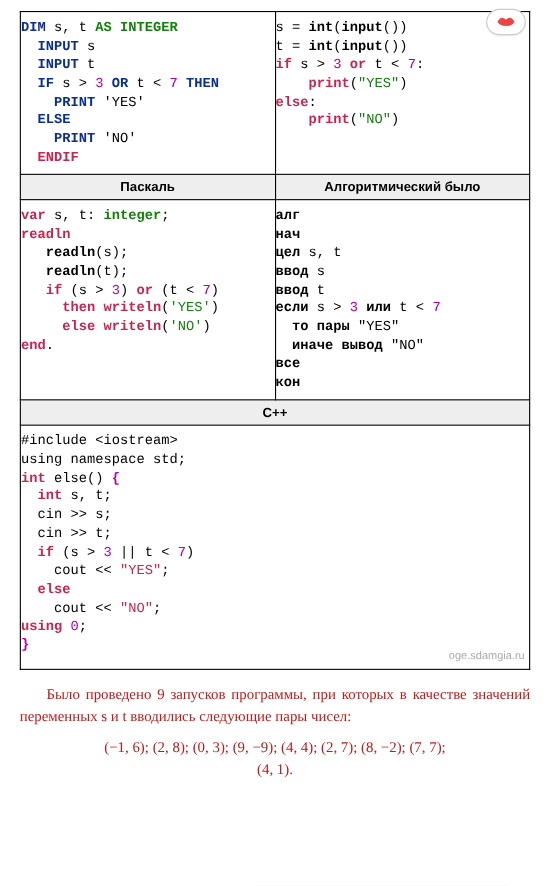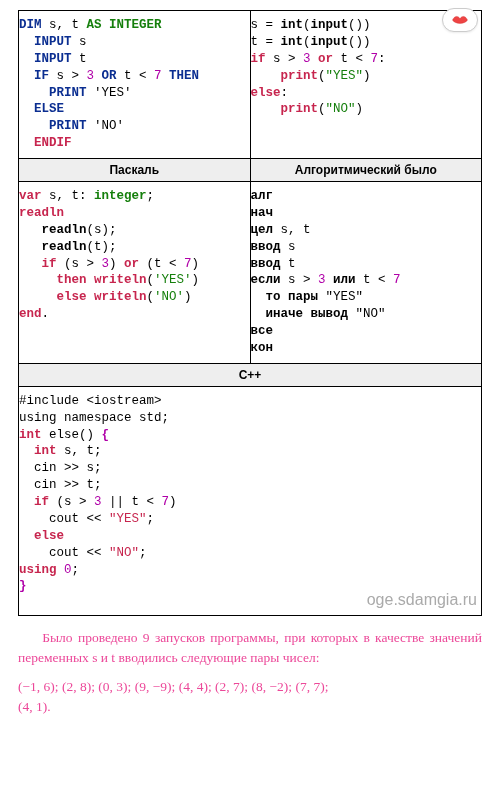--- a/index.html
+++ b/index.html
@@ -63,34 +63,34 @@
   .kw-blue   { color: #0b2e91; font-weight: bold; }
   .kw-green  { color: #157f0c; font-weight: bold; }
   .kw-red    { color: #c7254e; font-weight: bold; }
   .kw-mag    { color: #b000a8; font-weight: bold; }
   .str-red   { color: #c7254e; }
   .str-grn   { color: #157f0c; }
   .num-mag   { color: #b000a8; }
   .watermark {
     position: relative;
     text-align: right;
-    font-size: 16px;
+    font-size: 10px;
     color: #aaa;
     margin-top: -4px;
     padding-right: 4px;
   }
   .body-text {
     font-family: Georgia, "Times New Roman", serif;
     font-size: 13.5px;
     line-height: 1.45;
-    color: #ec4899;
+    color: #b91c1c;
   }
   .body-text p { margin: 10px 0; }
   .indent { text-indent: 1.8em; text-align: justify; }
-  .pairs { text-align: left; margin: 10px 0; }
+  .pairs { text-align: center; margin: 10px 0; }
   .half td { width: 50%; }
 </style>
 </head>
 <body>
 
 <div class="page">
 
   <div class="bookmark">
     <svg viewBox="0 0 24 16">
       <path d="M2 8 C5 2, 9 2, 12 6 C15 2, 19 2, 22 8 C19 14, 5 14, 2 8 Z" fill="#e44" stroke="#c22" stroke-width="0.5"></path>

